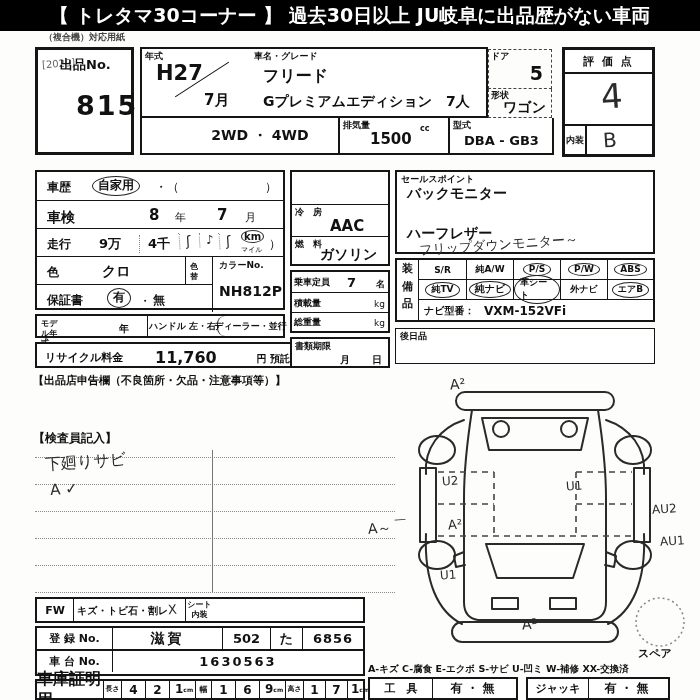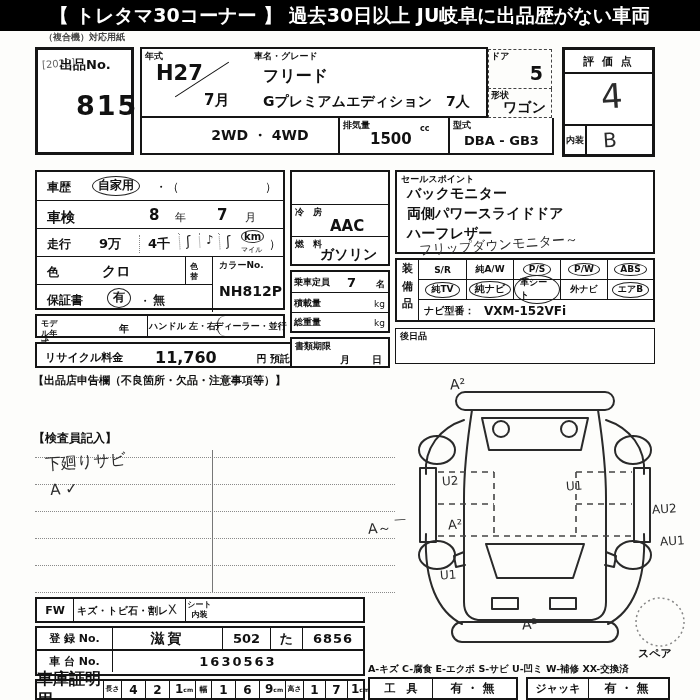--- a/index.html
+++ b/index.html
@@ -161,21 +161,20 @@
   </div>
   <div class="box" style="left:290px;top:337px;width:100px;height:31px;padding-left:16px;">
     <span class="abs lbl" style="left:3px;top:3px;">書類期限</span>
     <span class="abs" style="left:48px;top:14px;font-size:10px;font-weight:bold;">月</span>
     <span class="abs" style="right:6px;top:14px;font-size:10px;font-weight:bold;">日</span>
   </div>
 
   <div class="box" style="left:395px;top:170px;width:260px;height:84px;">
     <span class="abs lbl" style="left:4px;top:3px;">セールスポイント</span>
     <span class="abs big" style="left:10px;top:13px;font-size:14px;">バックモニター</span>
-    <span class="abs big" style="left:10px;top:33px;font-size:14px;">両側パワースライドドア</span>
     <span class="abs big" style="left:10px;top:53px;font-size:14px;">ハーフレザー</span>
     <span class="abs hand" style="left:22px;top:64px;font-size:13px;">フリップダウンモニター～</span>
   </div>
 
   <div class="box" style="left:395px;top:258px;width:260px;height:64px;">
     <div class="cell" style="left:0;top:0;width:22px;height:60px;border-right:1.5px solid #151515;text-align:center;font-size:11px;font-weight:bold;line-height:1.6;">
       <span>装</span><br>
       <span>備</span><br>
       <span>品</span>
     </div>

